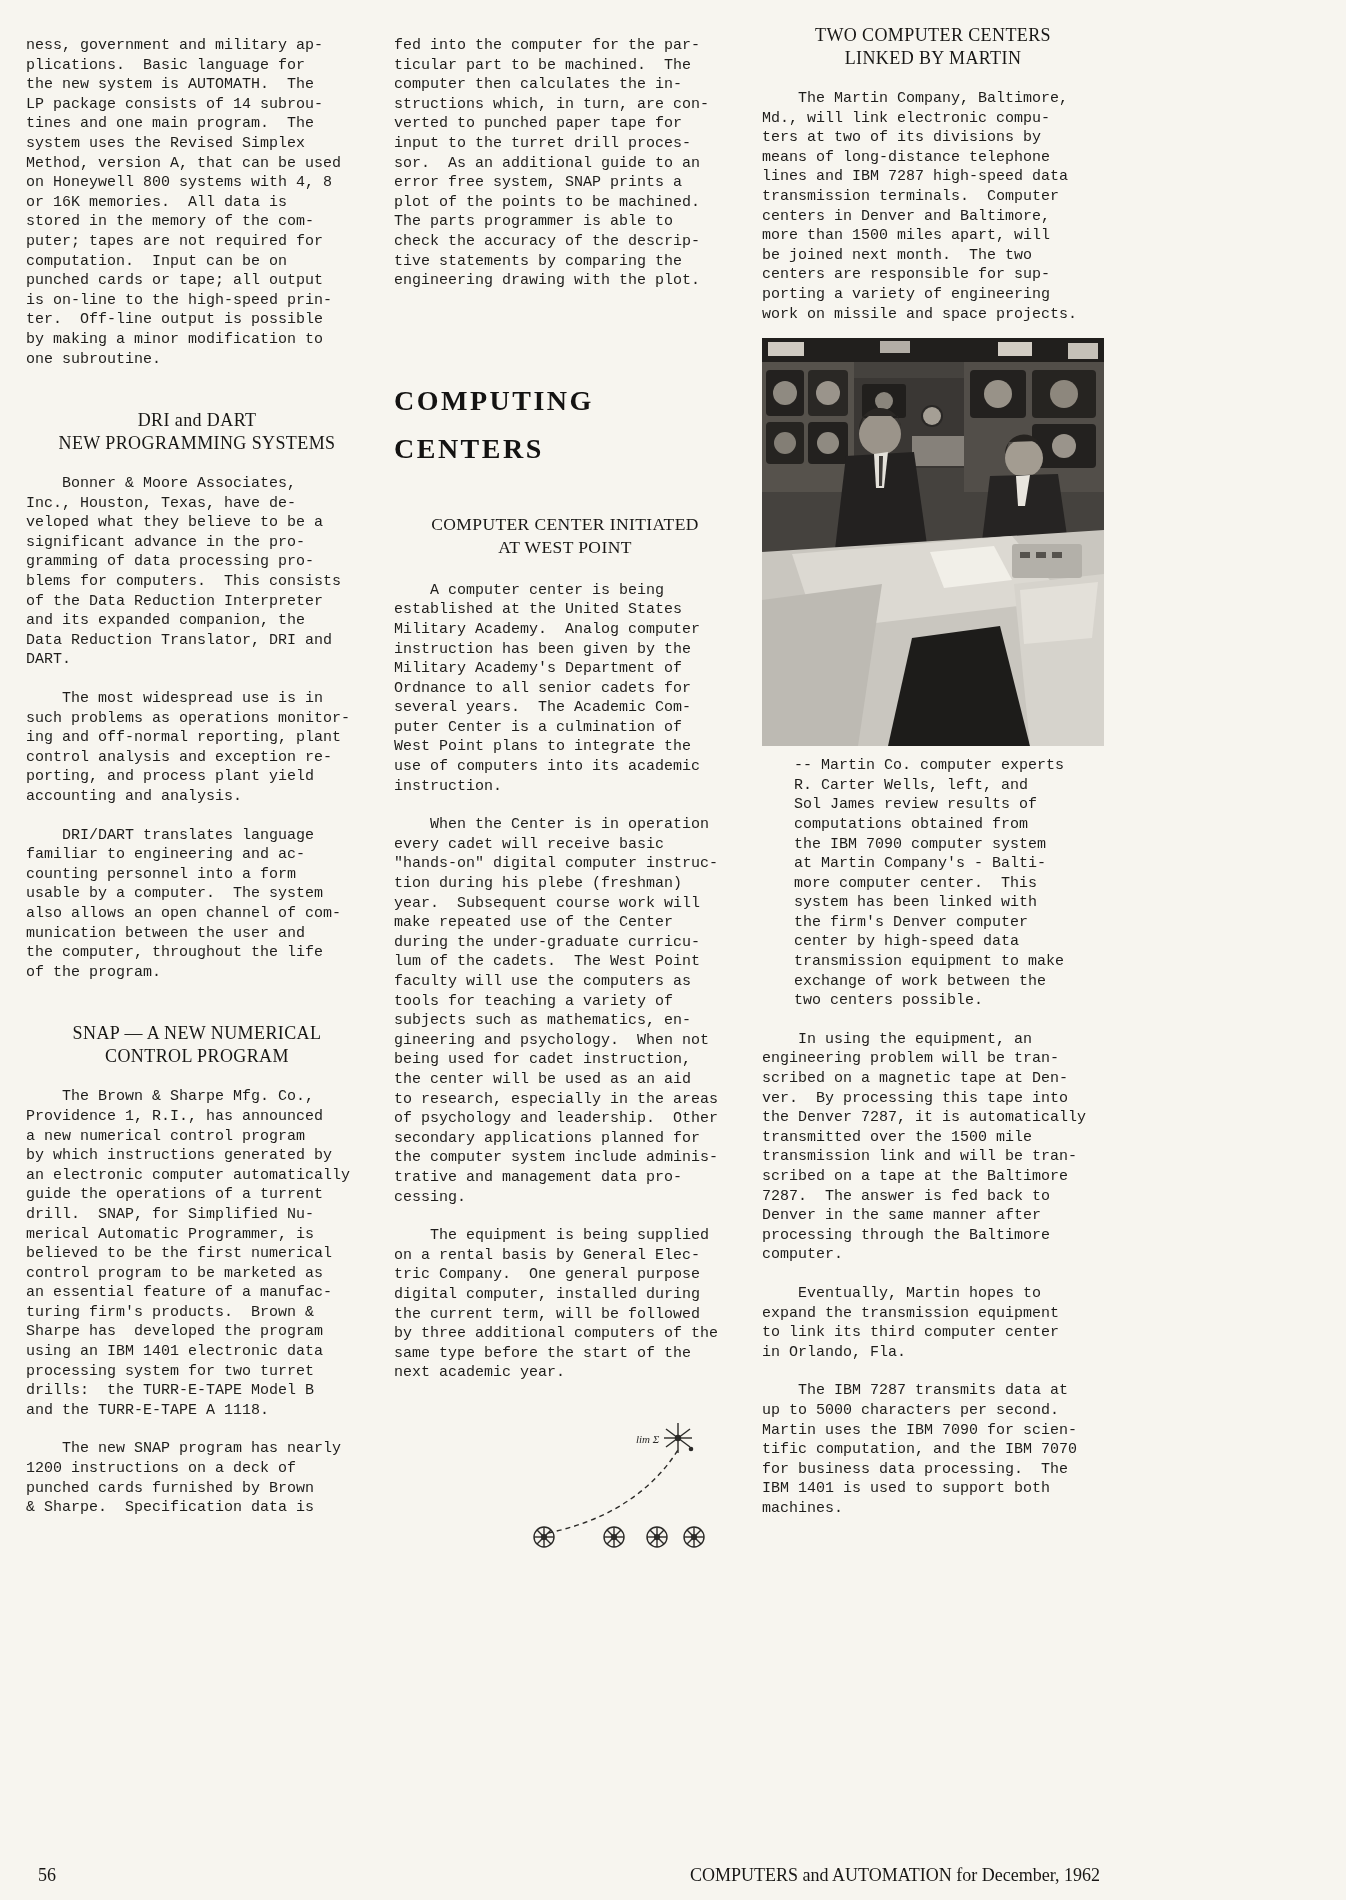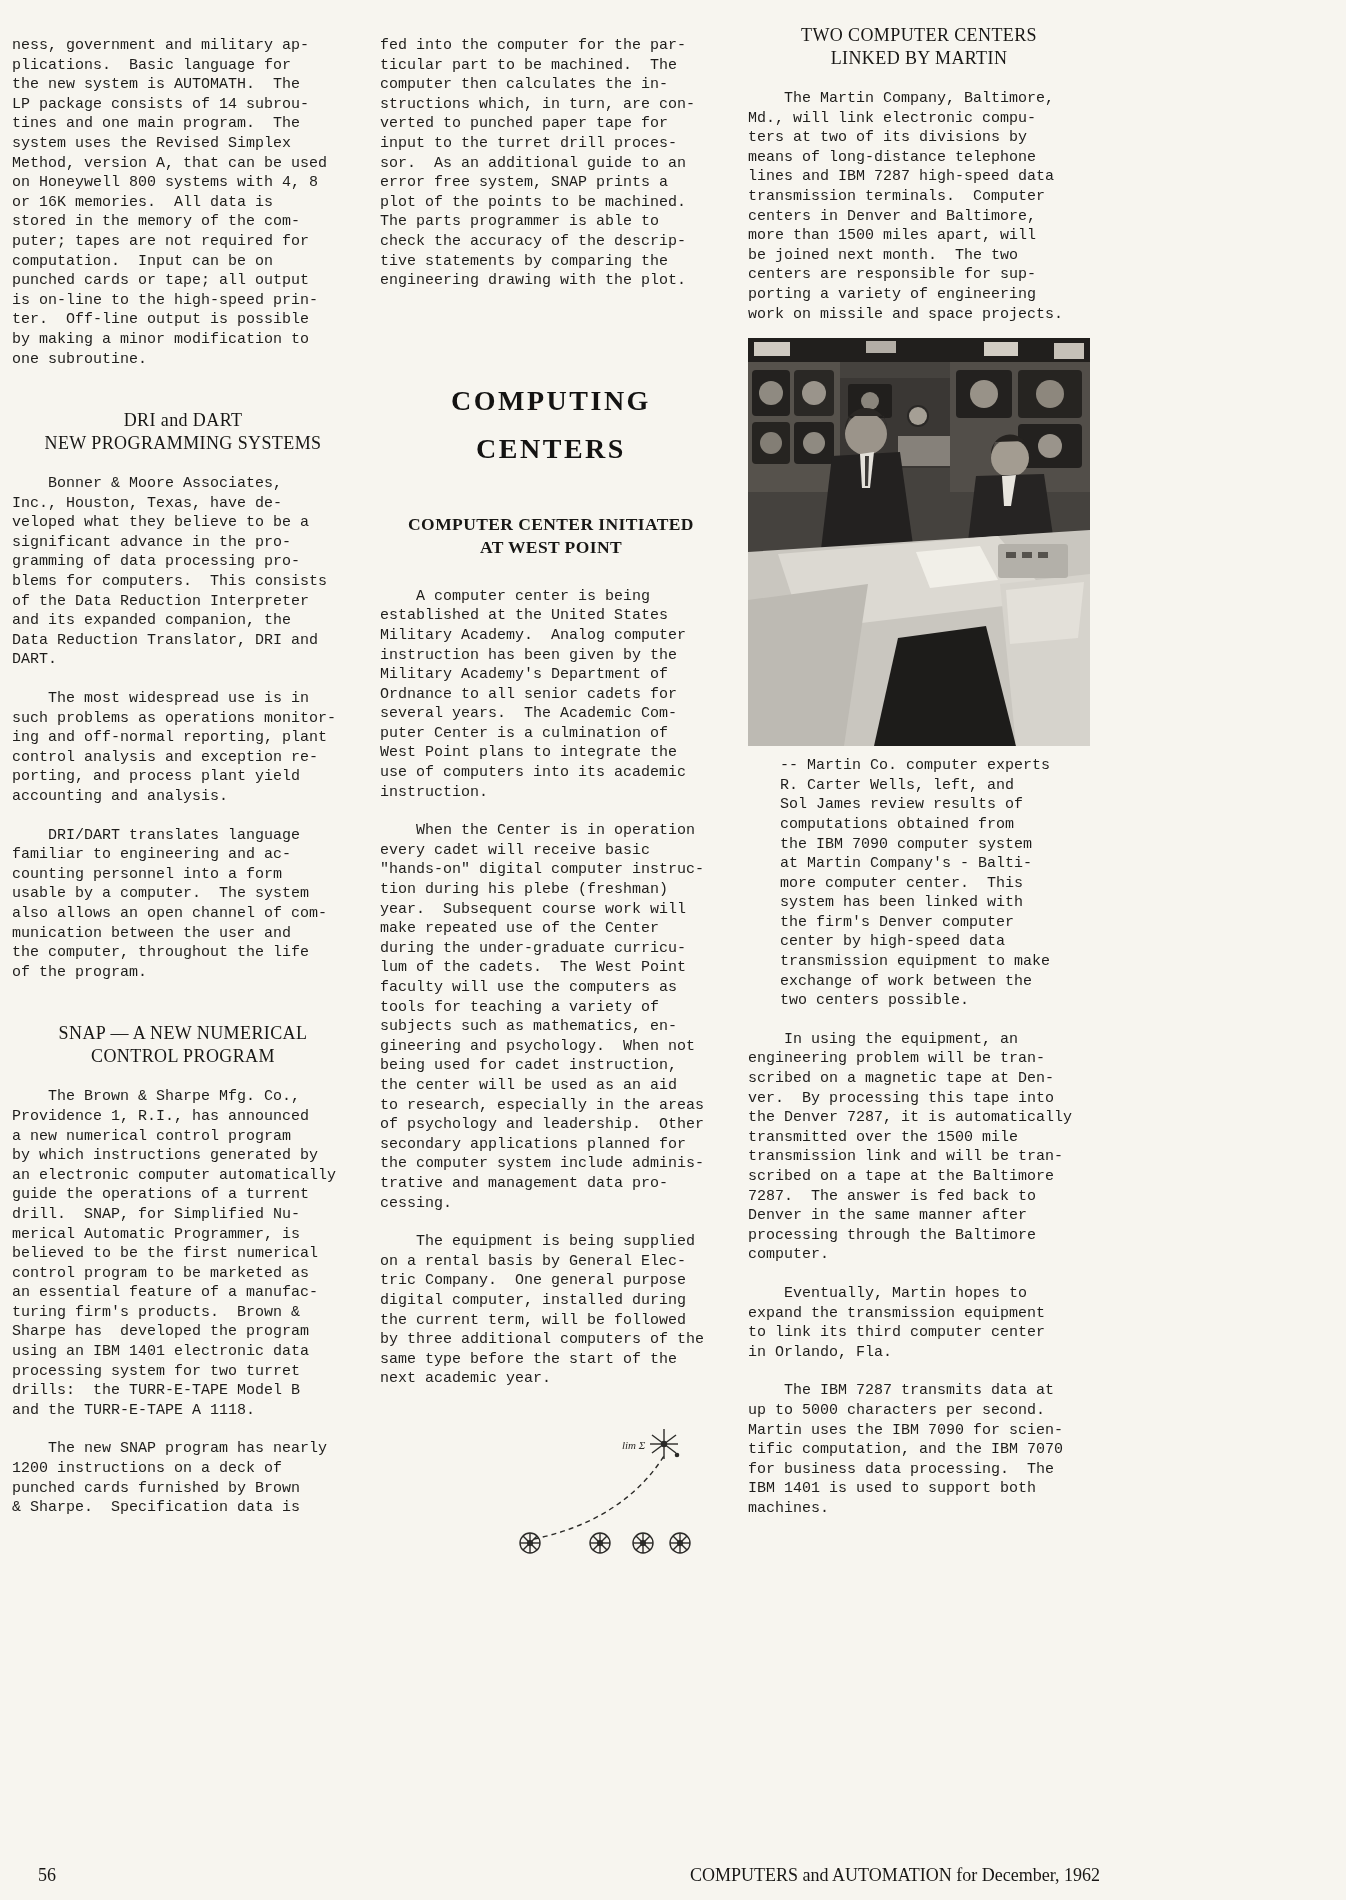--- a/index.html
+++ b/index.html
@@ -6,21 +6,21 @@
   html,body { background:#d9d7d2; }
   .page {
     position:relative;
     width:1346px; height:1900px;
     margin:0 auto;
     background:#f7f5ef;
     color:#1c1c1c;
     overflow:hidden;
   }
   .content {
-    position:absolute; left:12px; top:30px; width:1078px;
+    position:absolute; left:26px; top:30px; width:1078px;
     display:flex; gap:26px;
   }
   .col { width:342px; flex:0 0 342px; }
 
   .body-text {
     font-family:"Liberation Mono","DejaVu Sans Mono",monospace;
     font-size:15px; line-height:19.6px;
     white-space:pre-wrap;
     color:#1e1d1b;
   }
@@ -28,28 +28,28 @@
   .first-para { margin-top:6px; }
 
   .heading {
     font-family:"Liberation Serif","DejaVu Serif",serif;
     font-size:18px; line-height:23px;
     text-align:center; color:#181715;
     letter-spacing:0.4px;
   }
   .heading.sub { font-size:17.5px; }
   .h-gap-top { margin-top:40px; }
-  .h-gap-bottom { margin-bottom:28px;font-weight:bold; }
+  .h-gap-bottom { margin-bottom:22px; }
 
   .big-title {
     font-family:"Liberation Serif","DejaVu Serif",serif;
     font-size:28px; font-weight:bold;
     letter-spacing:2.5px;
     line-height:48px;
-    text-align:center; color:#141312;
+    text-align:left; color:#141312;
     margin-top:86px; margin-bottom:40px;
   }
 
   .photo-wrap { margin-top:14px; width:342px; height:408px; }
   .photo-wrap svg { display:block; width:100%; height:100%; }
 
   .caption {
     margin-top:10px; margin-left:32px; width:308px;
   }
 

